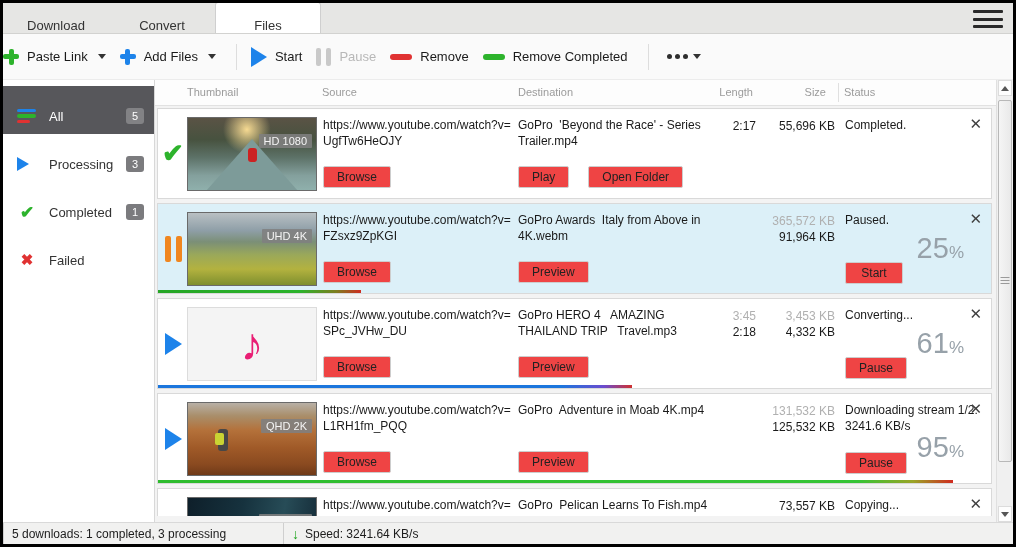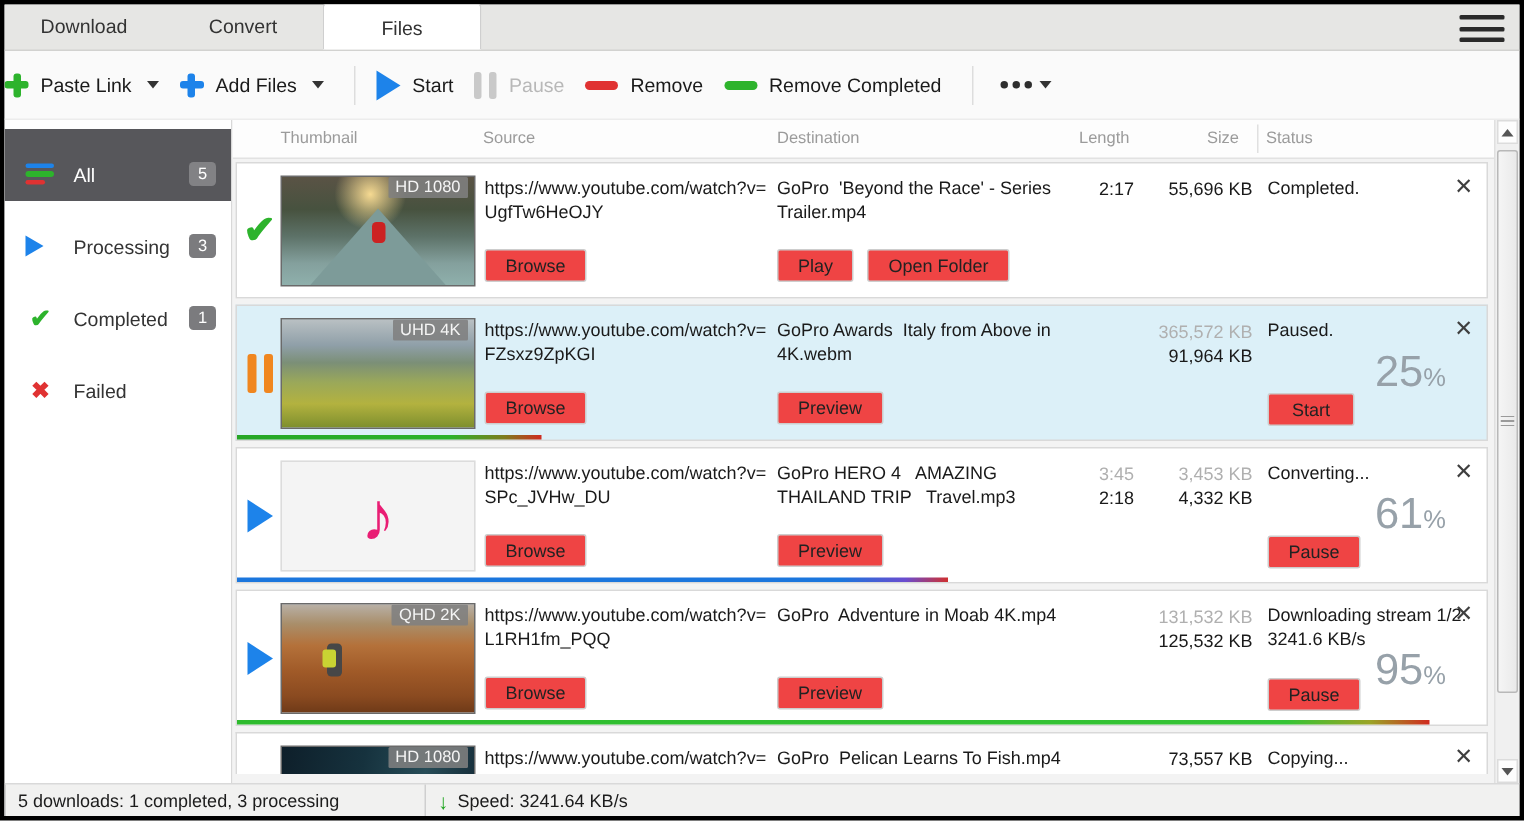--- a/index.html
+++ b/index.html
@@ -1,21 +1,21 @@
 <!DOCTYPE html>
 <html><head>
 <meta charset="utf-8">
 <style>
   * { margin:0; padding:0; box-sizing:border-box; }
   html,body { width:1016px; height:547px; font-family:"Liberation Sans", sans-serif; }
   .window { position:relative; width:1016px; height:547px; border:3px solid #000; background:#fff; overflow:hidden; }
 
   
   .tabbar { position:absolute; top:0; left:0; right:0; height:31px; background:#e6e6e4; border-bottom:1px solid #d2d2d0; display:flex; align-items:flex-end; }
-  .tab { width:106px; height:31px; display:flex; align-items:center; justify-content:center; font-size:13px; color:#333; cursor:default; }
+  .tab { width:106px; height:31px; display:flex; align-items:flex-end; justify-content:center; font-size:13px; color:#333; cursor:default; }
   .tab.active { background:#fff; border:1px solid #cfcfcf; border-bottom:none; height:31px; border-radius:3px 3px 0 0; position:relative; z-index:2; }
   .burger { position:absolute; right:10px; top:7px; width:30px; height:18px; display:flex; flex-direction:column; justify-content:space-between; cursor:pointer; }
   .burger i { display:block; height:3px; background:#2a2a2a; border-radius:1px; }
 
   
   .toolbar { position:absolute; top:31px; left:0; right:0; height:46px; background:#fafafa; border-bottom:1px solid #ececec; display:flex; align-items:center; padding-left:0; font-size:13px; color:#1a1a1a; }
   .tbtn { display:flex; align-items:center; gap:8px; margin-right:14px; cursor:pointer; }
   .tbtn.disabled { color:#b8b8b8; }
   .plus { position:relative; width:16px; height:16px; display:inline-block; }
   .plus::before { content:""; position:absolute; left:0; top:5.5px; width:16px; height:5px; border-radius:2px; background:inherit; }
@@ -75,34 +75,34 @@
   .thumb.t1 .rider { position:absolute; left:60px; top:30px; width:9px; height:14px; background:#c22; border-radius:3px; }
   .thumb.t2 { background:linear-gradient(180deg,#b9c0c3 0%,#8f9fa8 24%,#7b8f77 40%,#9aa85a 58%,#b3b23f 78%,#7e8f2e 100%); }
   .thumb.t3 { background:#f4f4f4; border-color:#dcdcdc; display:flex; align-items:center; justify-content:center; }
   .thumb.t3 .note { color:#e91e74; font-size:46px; line-height:1; }
   .thumb.t4 { background:linear-gradient(180deg,#b8b0a6 0%,#a98e6a 18%,#b4713a 38%,#a05a28 62%,#8a4a20 85%,#6f3a18 100%); }
   .thumb.t4 .hiker { position:absolute; left:30px; top:26px; width:10px; height:22px; background:#474747; border-radius:3px; }
   .thumb.t4 .pack { position:absolute; left:27px; top:30px; width:9px; height:12px; background:#c9d433; border-radius:2px; }
   .thumb.t5 { background:
       radial-gradient(ellipse at 58% 70%, rgba(205,215,215,.55), rgba(205,215,215,0) 42%),
       linear-gradient(100deg,#0e1f2a 0%,#16323e 40%,#274c57 70%,#132835 100%); }
-  .tbadge { position:absolute; top:0; right:4px; background:rgba(128,128,128,.88); color:#f4f4f4; font-size:11px; padding:1px 5px; border-radius:1px; }
+  .tbadge { position:absolute; top:16px; right:4px; background:rgba(128,128,128,.88); color:#f4f4f4; font-size:11px; padding:1px 5px; border-radius:1px; }
 
   .colsrc { position:absolute; left:165px; top:9px; width:192px; word-break:break-all; line-height:1.3; }
   .coldest { position:absolute; left:360px; top:9px; width:198px; white-space:pre-wrap; line-height:1.3; }
   .collen { position:absolute; left:520px; top:9px; width:78px; text-align:right; line-height:1.35; }
   .colsize { position:absolute; left:603px; top:9px; width:74px; text-align:right; line-height:1.35; }
   .gray { color:#b0b0b0; }
   .colstat { position:absolute; left:687px; top:9px; bottom:8px; width:145px; line-height:1.3; }
   .bigpct { position:absolute; right:26px; top:17px; font-size:29px; color:#97a1a9; }
   .bigpct .u { font-size:17px; }
   .colstat.twolines .bigpct { top:26px; }
   .rowbtn, .btn { background:#ef4444; border:1px solid #cdcdcd; border-radius:2px; font-size:12px; color:#222; padding:3px 13px; font-family:inherit; cursor:pointer; }
   .srcbtn { position:absolute; left:165px; bottom:10px; }
-  .destbtns { position:absolute; left:360px; bottom:10px; display:flex; gap:9px; }
+  .destbtns { position:absolute; left:360px; bottom:10px; display:flex; gap:19px; }
   .statbtn { position:absolute; left:687px; bottom:9px; min-width:58px; }
   .closex { position:absolute; right:5px; top:4px; font-size:15px; color:#3f3f3f; cursor:pointer; padding:2px 4px; }
   .progress { position:absolute; left:-1px; bottom:-1px; height:4px; }
   .progress.p2 { width:24.5%; background:linear-gradient(90deg,#26a626 0%,#2bb32b 70%,#7e7c1e 88%,#cf2b20 100%); }
   .progress.p3 { width:57%; background:linear-gradient(90deg,#1b76dd 0%,#1b76dd 85%,#6a4ccf 94%,#cf3030 100%); }
   .progress.p4 { width:95.5%; background:linear-gradient(90deg,#2dbb2d 0%,#35c435 88%,#9aa426 95%,#d02a1f 100%); }
 
   
   .vscroll { position:absolute; right:0; top:0; bottom:0; width:17px; background:#f0f0f0; border-left:1px solid #e0e0e0; }
   .varrow { position:absolute; left:1px; right:1px; height:16px; background:#fdfdfd; border:1px solid #dcdcdc; display:flex; align-items:center; justify-content:center; cursor:pointer; }

